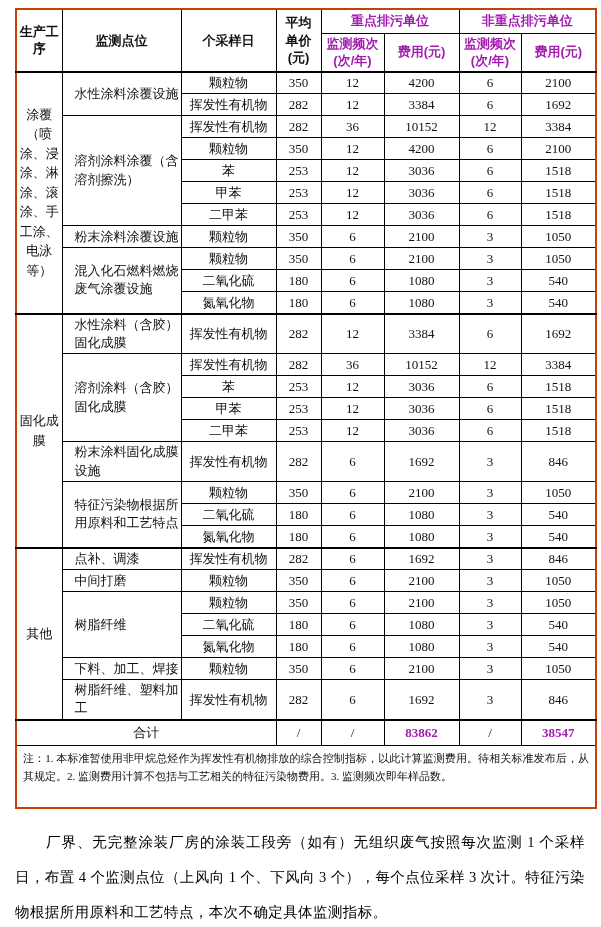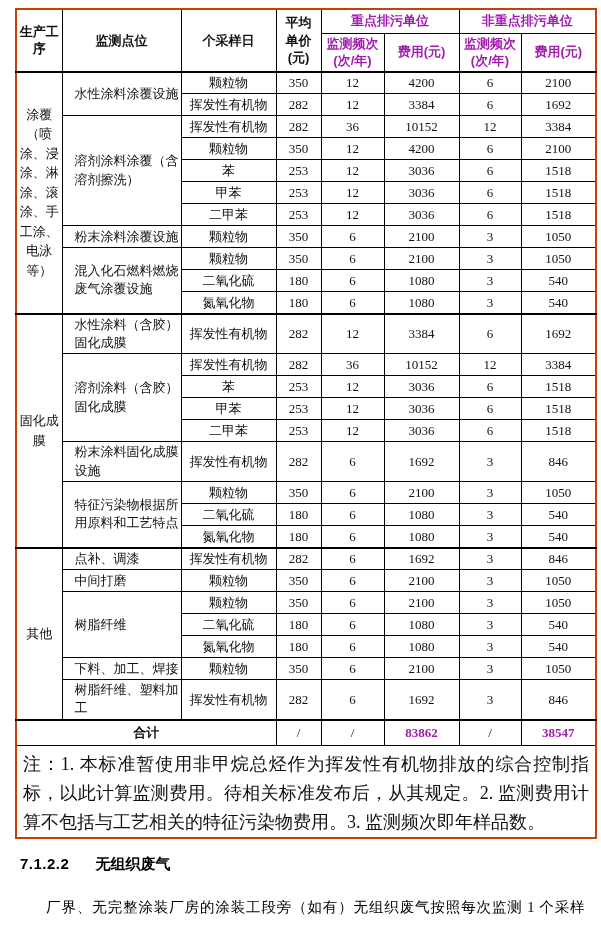--- a/index.html
+++ b/index.html
@@ -31,23 +31,23 @@
   .cost tbody tr { height: 22px; }
   .cost tbody tr.tall { height: 40px; }
   td.proc {
     white-space: pre-line; line-height: 1.5; font-size: 13px;
     padding: 16px 1px;
   }
   td.pt { text-align: left; padding-left: 12px; line-height: 1.4; }
   td.bt, tr.sec-top td { border-top: 2px solid #000; }
   tr.total-row td { border-top: 2px solid #000; height: 26px; }
   .bold { font-weight: bold; }
-  .total-label { font-family: "Liberation Sans", sans-serif; font-weight: bold; }
+  .total-label { font-family: "Liberation Sans", sans-serif; font-weight: normal; }
   tr.note-row td {
-    text-align: left; padding: 4px 6px 1px 6px; font-size: 18px;
+    text-align: left; padding: 4px 6px 22px 6px; font-size: 11px;
     line-height: 1.6; text-align: justify;
   }
   .sec-heading {
     margin: 16px 0 0 5px; font-family: "Liberation Sans", sans-serif;
     font-weight: bold; font-size: 15px; color: #000;
   }
   .sec-heading .num { display: inline-block; margin-right: 26px; letter-spacing: 0.5px; }
   .body-para {
     margin: 16px 0 0 0; width: 570px; font-size: 14.5px; letter-spacing: 0.4px;
     line-height: 35px; text-align: justify; text-indent: 2.15em; color: #000;
@@ -339,19 +339,16 @@
           <td class="red bold">83862</td>
           <td>/</td>
           <td class="red bold">38547</td>
         </tr>
         <tr class="note-row">
           <td colspan="8">注：1. 本标准暂使用非甲烷总烃作为挥发性有机物排放的综合控制指标，以此计算监测费用。待相关标准发布后，从其规定。2. 监测费用计算不包括与工艺相关的特征污染物费用。3. 监测频次即年样品数。</td>
         </tr>
       </tbody>
   </table>
 
-  <div class="sec-heading">
-    <span class="num">7.1.2.2</span><span>无组织废气</span>
-  </div>
 
   <p class="body-para">厂界、无完整涂装厂房的涂装工段旁（如有）无组织废气按照每次监测 1 个采样日，布置 4 个监测点位（上风向 1 个、下风向 3 个），每个点位采样 3 次计。特征污染物根据所用原料和工艺特点，本次不确定具体监测指标。</p>
 
 </div>
 
 </body></html>

